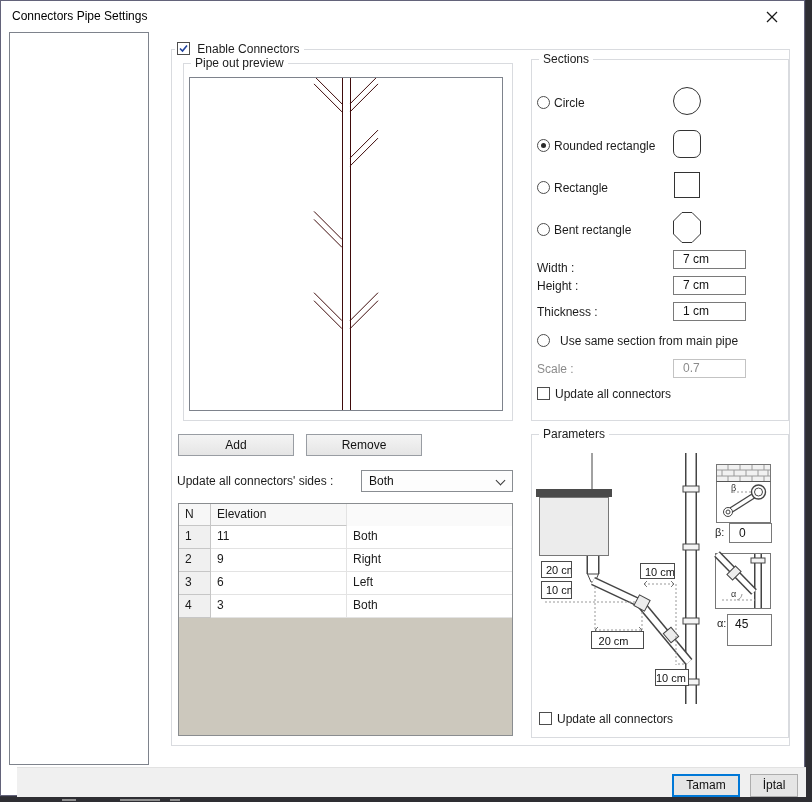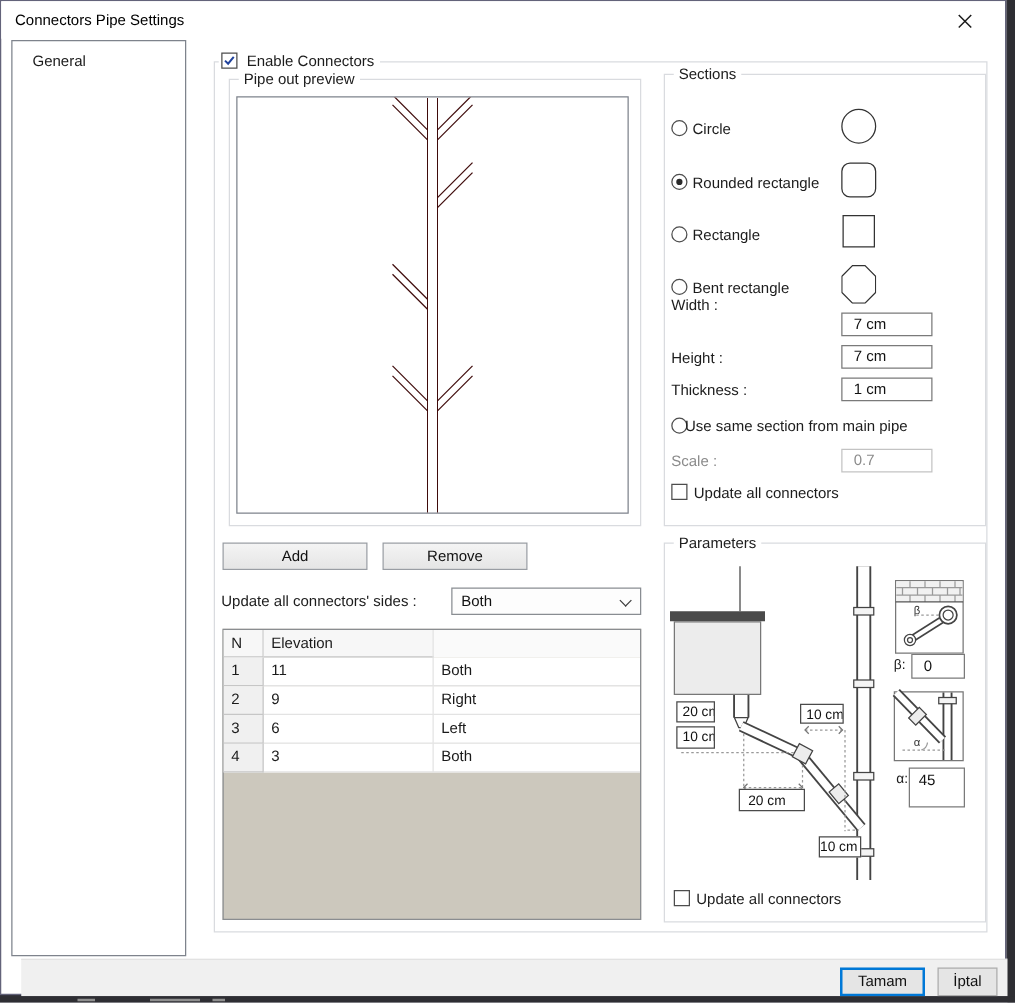--- a/index.html
+++ b/index.html
@@ -78,23 +78,20 @@
     <span class="title">Connectors Pipe Settings</span>
     <span class="close-btn">
       <svg width="12" height="12" viewBox="0 0 12 12">
         <line x1="1" y1="1" x2="11" y2="11" stroke="#1a1a1a" stroke-width="1.2"></line>
         <line x1="11" y1="1" x2="1" y2="11" stroke="#1a1a1a" stroke-width="1.2"></line>
       </svg>
     </span>
   </div>
 
   <div class="sidebar">
-    <div class="side-item" style="top:4px;">
-      <span>General</span>
-    </div>
   </div>
 
   <div class="group" style="left:170px;top:48px;width:619px;height:697px;"></div>
   <div class="abs" style="left:174px;top:40px;background:#fff;padding:0 5px 0 2px;height:16px;">
     <span class="cb" style="position:relative;display:inline-block;vertical-align:middle;">
       <svg width="11" height="11" viewBox="0 0 11 11" style="position:absolute;left:0;top:0;">
         <polyline points="2,5.5 4.5,8 9,2.5" fill="none" stroke="#21439c" stroke-width="1.6"></polyline>
       </svg>
     </span>
     <span class="lbl" style="position:relative;margin-left:4px;vertical-align:middle;">Enable Connectors</span>
@@ -179,31 +176,31 @@
   <span class="radio" style="left:536px;top:180px;"></span>
   <span class="lbl" style="left:553px;top:180px;">Rectangle</span>
   <span class="shape" style="left:673px;top:171px;width:26px;height:26px;"></span>
 
   <span class="radio" style="left:536px;top:222px;"></span>
   <span class="lbl" style="left:553px;top:222px;">Bent rectangle</span>
   <svg class="abs" style="left:672px;top:211px;" width="28" height="31" viewBox="0 0 28 31">
     <polygon points="9,0.5 19,0.5 27.5,9 27.5,22 19,30.5 9,30.5 0.5,22 0.5,9" fill="#fff" stroke="#333"></polygon>
   </svg>
 
-  <span class="lbl" style="left:536px;top:236px;">Width :</span>
+  <span class="lbl" style="left:536px;top:260px;">Width :</span>
   <div class="tinput" style="left:672px;top:249px;width:73px;height:19px;">7 cm</div>
 
   <span class="lbl" style="left:536px;top:278px;">Height :</span>
   <div class="tinput" style="left:672px;top:275px;width:73px;height:19px;">7 cm</div>
 
   <span class="lbl" style="left:536px;top:304px;">Thickness :</span>
   <div class="tinput" style="left:672px;top:301px;width:73px;height:19px;">1 cm</div>
 
   <span class="radio" style="left:536px;top:333px;"></span>
-  <span class="lbl" style="left:547px;top:333px;">Use same section from main pipe</span>
+  <span class="lbl" style="left:559px;top:333px;">Use same section from main pipe</span>
 
   <span class="lbl dis" style="left:536px;top:361px;">Scale :</span>
   <div class="tinput dis" style="left:672px;top:358px;width:73px;height:19px;">0.7</div>
 
   <span class="cb" style="left:536px;top:386px;"></span>
   <span class="lbl" style="left:554px;top:386px;">Update all connectors</span>
 
   <div class="group" style="left:530px;top:433px;width:258px;height:304px;">
     <span class="glabel">Parameters</span>
   </div>

